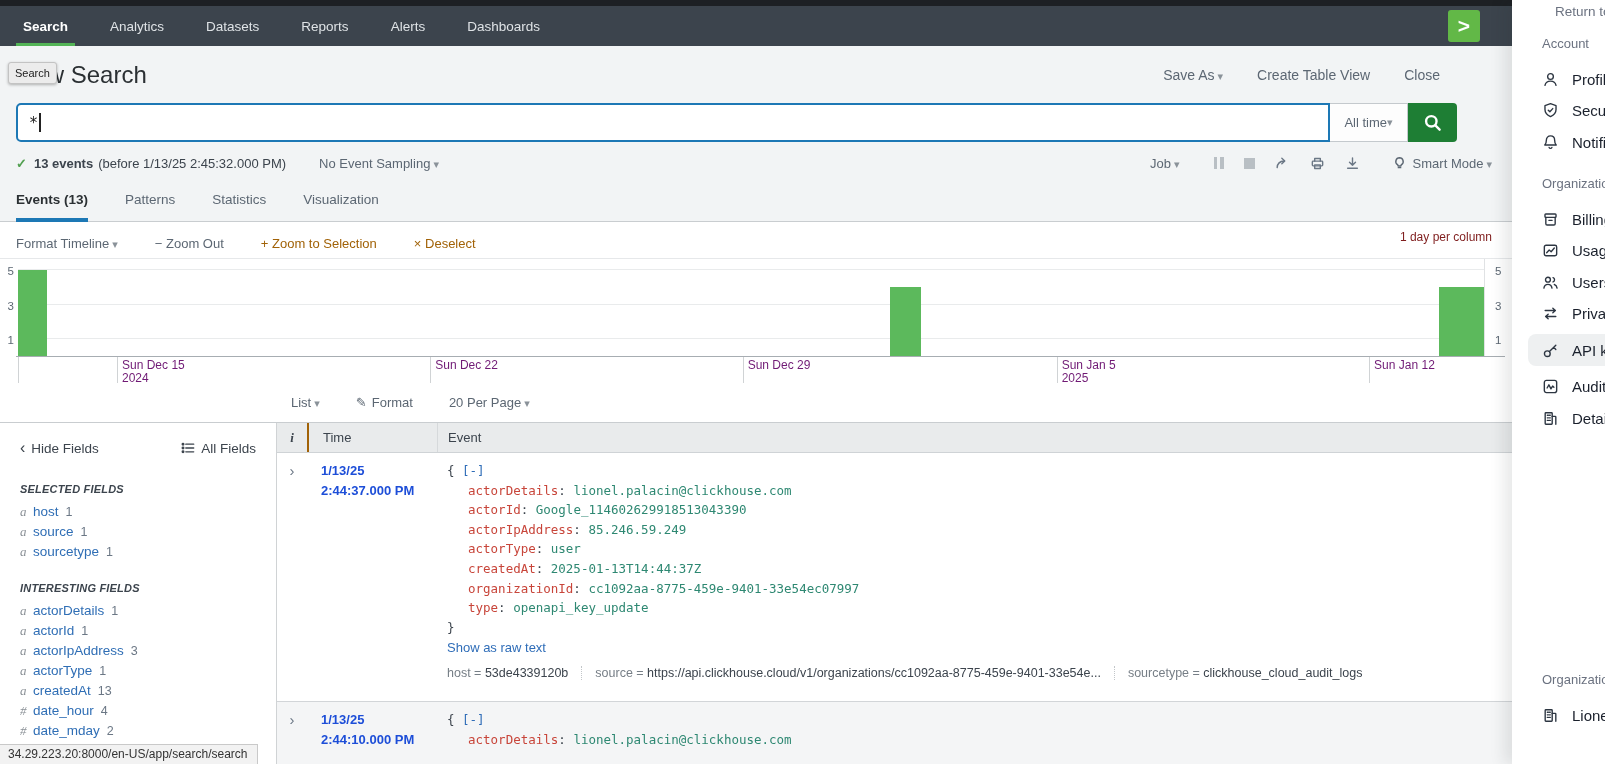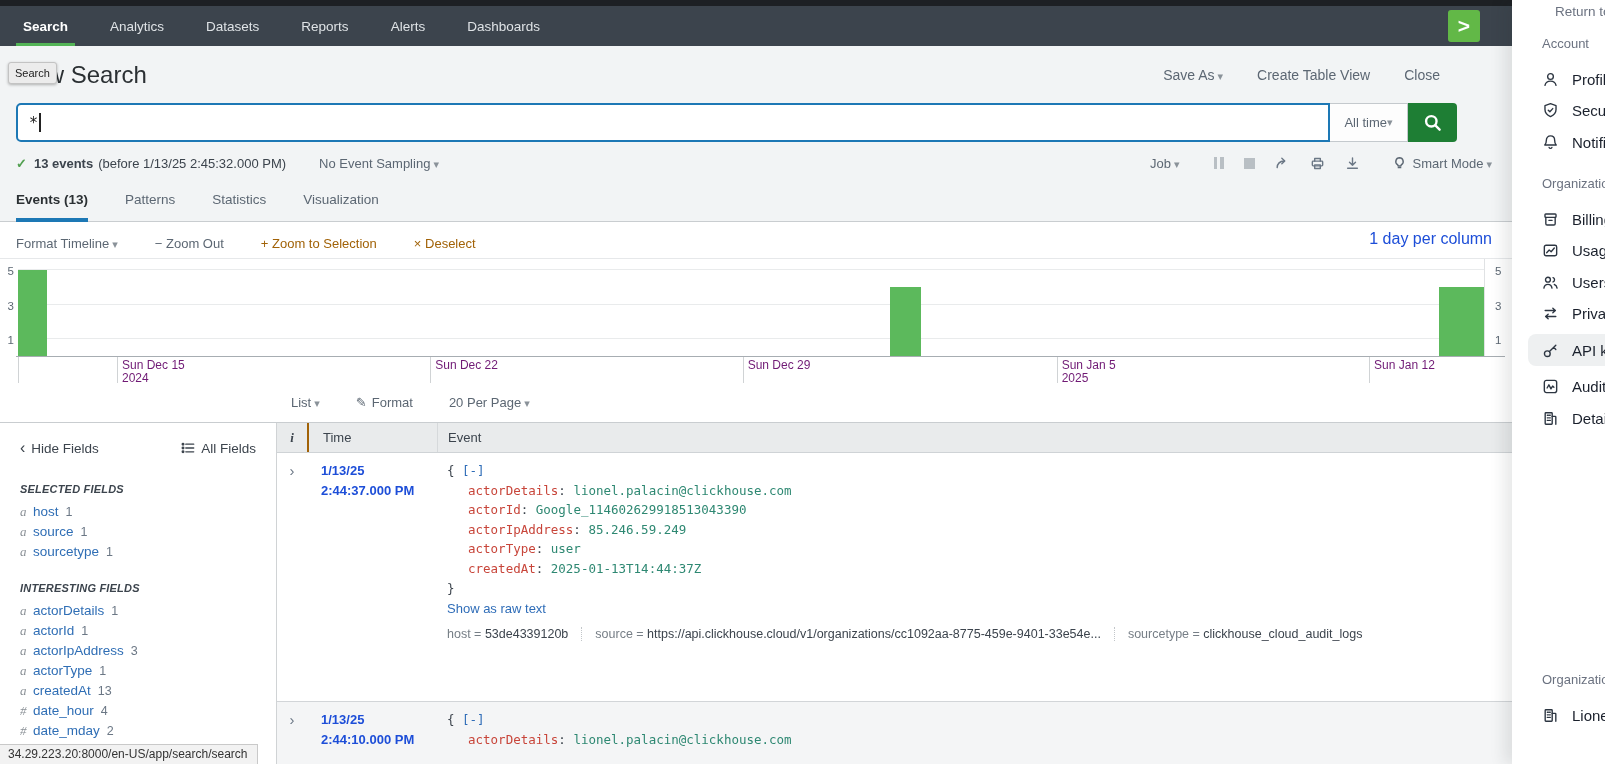--- a/index.html
+++ b/index.html
@@ -44,21 +44,21 @@
   .tab { position:relative; height:44px; display:flex; align-items:center; font-size:13.5px; color:#5c6773; cursor:pointer; }
   .tab.active { color:#2b3033; font-weight:bold; }
   .tab.active::after { content:""; position:absolute; left:0; right:0; bottom:0; height:4px; background:#1d78b5; }
 
   .white-area { position:absolute; left:0; right:0; top:222px; bottom:0; background:#fff; }
 
   .tl-controls { position:absolute; left:16px; right:20px; top:6px; height:30px; display:flex; align-items:center; gap:37px; font-size:13px; color:#5c6773; }
   .tlc { cursor:pointer; white-space:nowrap; }
   .tlc.disabled { color:#a16207; cursor:default; }
   .pfx-minus::before { content:"− "; } .pfx-plus::before { content:"+ "; } .pfx-x::before { content:"× "; }
-  .scale-note { margin-left:auto; font-size:16px; color:#1d4ed8; align-self:flex-start; margin-top:2px; }
+  .scale-note { margin-left:auto; font-size:12px; color:#7f1d1d; align-self:flex-start; margin-top:2px; }
 
   .chart { position:absolute; left:0; top:36px; width:1512px; height:124px; border-top:1px solid #e6e8ea; }
   .ycol { position:absolute; top:0; height:97px; font-size:11.5px; color:#5c6773; }
   .ycol-l { left:0; width:15px; text-align:right; }
   .ycol-r { left:1494px; width:14px; text-align:left; }
   .ytick { position:absolute; right:1px; }
   .ycol-r .ytick { right:auto; left:1px; }
   .plot { position:absolute; left:18px; top:0; width:1467px; height:97px; background:#fff; border-right:1px solid #e0e2e4; }
   .gridline { position:absolute; left:0; right:0; height:1px; background:#e9ebec; }
   .bar { position:absolute; bottom:0; background:#5cb95c; cursor:pointer; }
@@ -385,20 +385,22 @@
               <div>1/13/25</div>
               <div>2:44:37.000 PM</div>
             </div>
             <div class="ecell">
               <div class="jline"><span>{</span> <span class="jlink">[-]</span></div>
               <div class="jline jind"><span class="jkey">actorDetails</span> <span class="jval">lionel.palacin@clickhouse.com</span></div>
               <div class="jline jind"><span class="jkey">actorId</span> <span class="jval">Google_114602629918513043390</span></div>
               <div class="jline jind"><span class="jkey">actorIpAddress</span> <span class="jval">85.246.59.249</span></div>
               <div class="jline jind"><span class="jkey">actorType</span> <span class="jval">user</span></div>
               <div class="jline jind"><span class="jkey">createdAt</span> <span class="jval">2025-01-13T14:44:37Z</span></div>
+              <div class="jline jind"><span class="jkey">organizationId</span> <span class="jval">cc1092aa-8775-459e-9401-33e54ec07997</span></div>
+              <div class="jline jind"><span class="jkey">type</span> <span class="jval">openapi_key_update</span></div>
               <div class="jline"><span>}</span></div>
               <div class="rawlink">Show as raw text</div>
               <div class="metarow">
                 <span class="meta-item"><span class="mlabel">host</span><span class="mval">53de4339120b</span></span>
                 <span class="meta-item"><span class="mlabel">source</span><span class="mval">https://api.clickhouse.cloud/v1/organizations/cc1092aa-8775-459e-9401-33e54e...</span></span>
                 <span class="meta-item"><span class="mlabel">sourcetype</span><span class="mval">clickhouse_cloud_audit_logs</span></span>
               </div>
             </div>
           </div>
 

